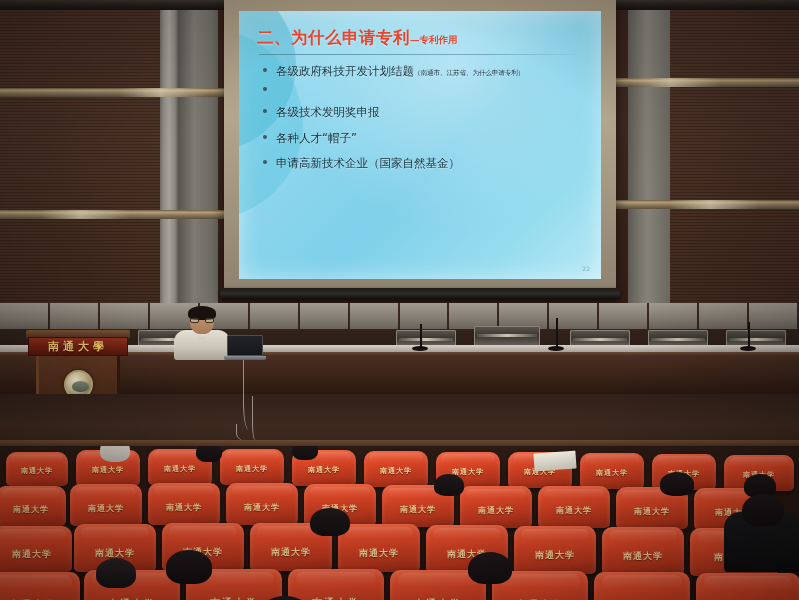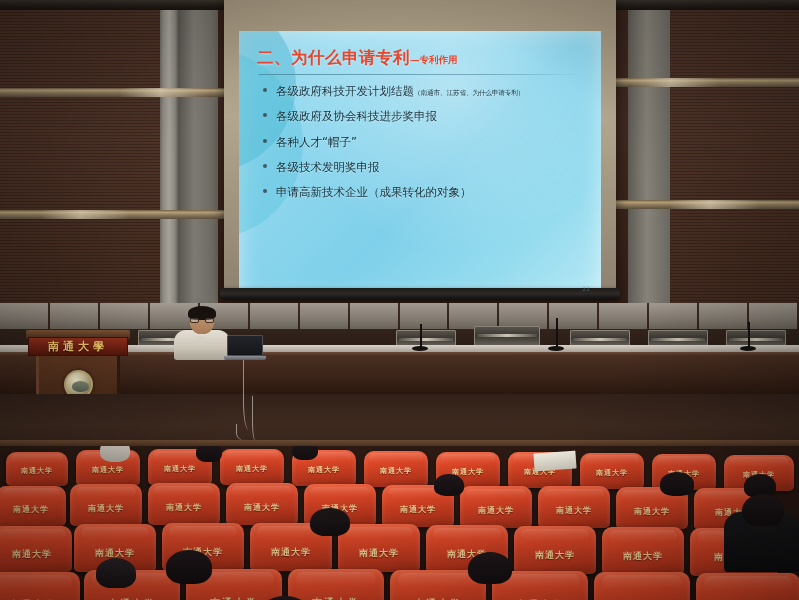--- a/index.html
+++ b/index.html
@@ -54,21 +54,21 @@
   .screen-frame { position:absolute; left:0; top:0; width:392px; height:292px;
       background:linear-gradient(180deg,#9c8f79 0%,#b3a68e 40%,#8e8270 100%);
       box-shadow:0 0 14px rgba(0,0,0,.6); }
   .screen-rollbar { position:absolute; left:-4px; top:288px; width:400px; height:11px;
       background:linear-gradient(180deg,#1c1a19 0%,#2e2a27 50%,#121010 100%);
       border-radius:2px; box-shadow:0 2px 5px rgba(0,0,0,.6); }
 
   #slide { position:absolute; left:15px; top:11px; width:362px; height:268px;
       overflow:hidden;
       background:linear-gradient(135deg,#a9e2f3 0%,#8fd7ee 28%,#7fd0ea 55%,#96dcef 80%,#b7e8f5 100%);
-      box-shadow:inset 0 0 22px rgba(255,255,255,.5);margin-top:20px; }
+      box-shadow:inset 0 0 22px rgba(255,255,255,.5); }
   
   #slide::after { content:""; position:absolute; left:0; top:0; right:0; bottom:0;
       background:radial-gradient(ellipse at 60% 20%, rgba(255,255,255,.38) 0%, rgba(255,255,255,0) 55%);
       pointer-events:none; }
 
   .arc { position:absolute; border-radius:50%; }
   .arc.a1 { left:-118px; top:-34px; width:175px; height:175px;
       background:rgba(66,175,205,.40); }
   .arc.a2 { left:-126px; top:18px; width:190px; height:190px;
       background:rgba(78,190,218,.34); }
@@ -239,33 +239,32 @@
         </div>
         <div class="title-rule"></div>
 
         <div class="bullets">
           <div class="bullet">
             <span class="dot"></span>
             <span class="btxt"><span>各级政府科技开发计划结题</span><span class="small">（南通市、江苏省、为什么申请专利）</span></span>
           </div>
           <div class="bullet">
             <span class="dot"></span>
-            <span class="btxt">各级政府及协会科技进步奖申报</span>
+          </div>
+          <div class="bullet">
+            <span class="dot"></span>
+            <span class="btxt">各级技术发明奖申报</span>
           </div>
           <div class="bullet">
             <span class="dot"></span>
             <span class="btxt">各种人才“帽子”</span>
           </div>
           <div class="bullet">
             <span class="dot"></span>
-            <span class="btxt">各级技术发明奖申报</span>
-          </div>
-          <div class="bullet">
-            <span class="dot"></span>
-            <span class="btxt">申请高新技术企业（成果转化的对象）</span>
+            <span class="btxt">申请高新技术企业（国家自然基金）</span>
           </div>
         </div>
       </div>
 
       <div id="slide-pageno">22</div>
     </div>
 
     <div class="screen-rollbar"></div>
   </div>
 

